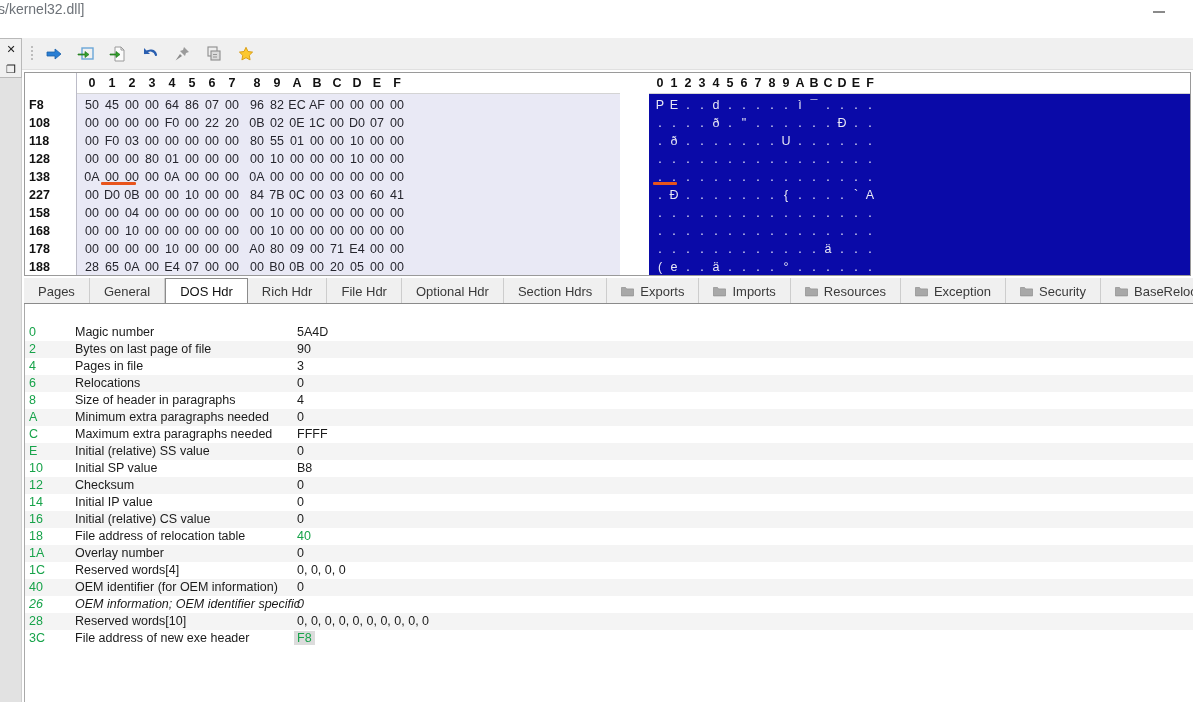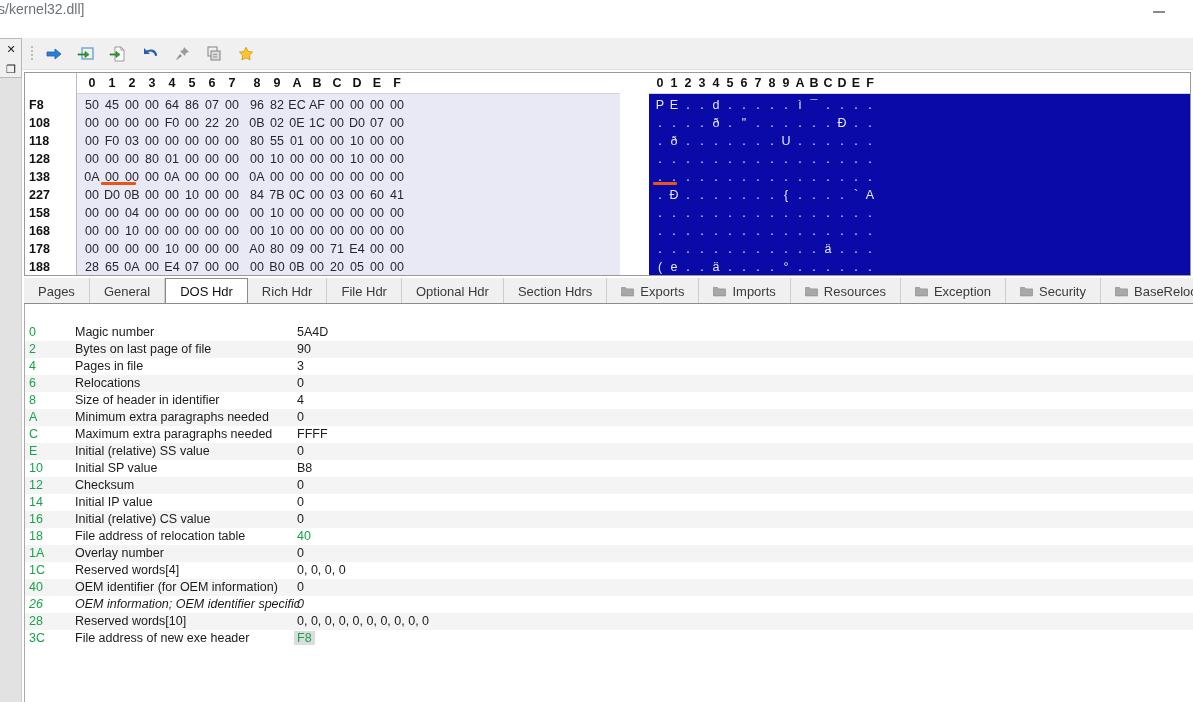--- a/index.html
+++ b/index.html
@@ -684,21 +684,21 @@
       <span class="c-name">Pages in file</span>
       <span class="c-val">3</span>
     </div>
     <div class="row alt" style="top: 71px;">
       <span class="c-off">6</span>
       <span class="c-name">Relocations</span>
       <span class="c-val">0</span>
     </div>
     <div class="row" style="top: 88px;">
       <span class="c-off">8</span>
-      <span class="c-name">Size of header in identifier</span>
+      <span class="c-name">Size of header in paragraphs</span>
       <span class="c-val">4</span>
     </div>
     <div class="row alt" style="top: 105px;">
       <span class="c-off">A</span>
       <span class="c-name">Minimum extra paragraphs needed</span>
       <span class="c-val">0</span>
     </div>
     <div class="row" style="top: 122px;">
       <span class="c-off">C</span>
       <span class="c-name">Maximum extra paragraphs needed</span>

